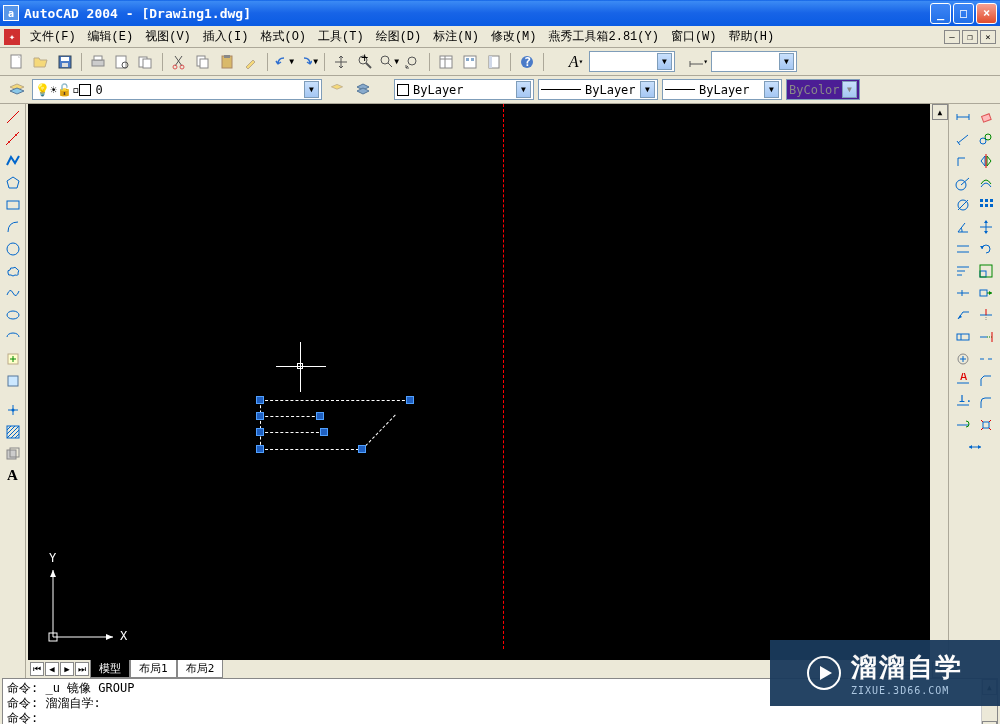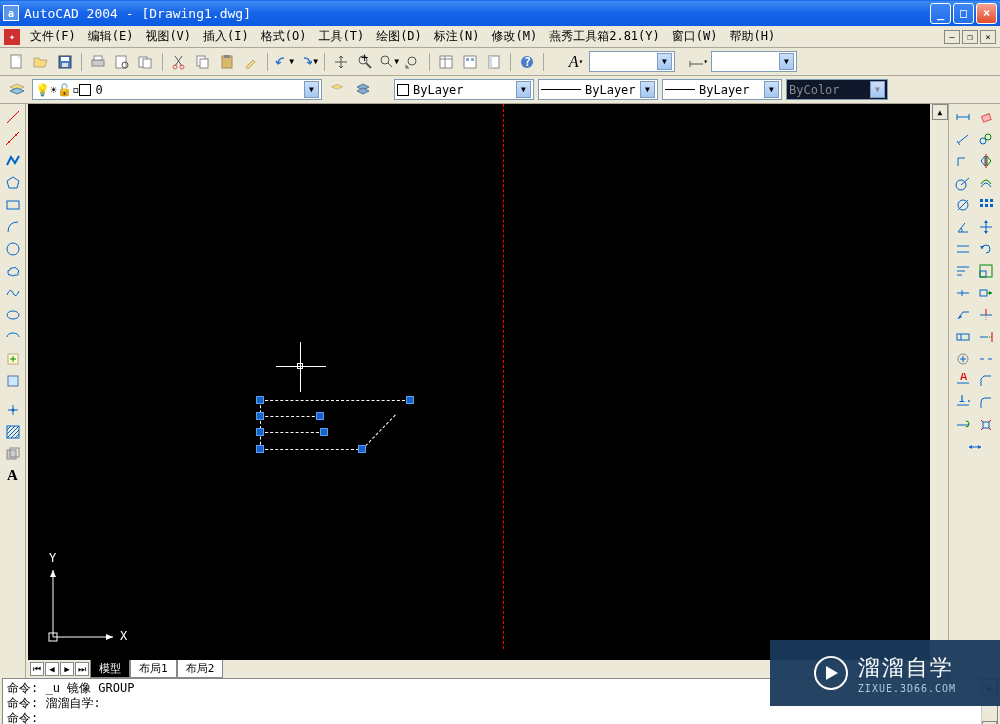--- a/index.html
+++ b/index.html
@@ -1,30 +1,30 @@
 <!DOCTYPE html>
 <html><head>
 <meta charset="utf-8">
 <style>
 * { margin: 0; padding: 0; box-sizing: border-box; font-family: "SimSun", "宋体", monospace; font-size: 12px; }
 body { background: #ece9d8; overflow: hidden; width: 1000px; height: 724px; }
 
 
 .titlebar { height: 26px; background: linear-gradient(to bottom, #0a5be3 0%, #3b8af4 5%, #1764e7 50%, #0a5be3 100%); display: flex; align-items: center; padding: 0 3px; color: white; }
 .titlebar .app-icon { width: 16px; height: 16px; background: #5896e8; border: 1px solid #fff; margin-right: 5px; display: flex; align-items: center; justify-content: center; font-size: 10px; font-weight: bold; }
-.titlebar .title-text { font-weight: normal; font-size: 13px; flex: 1; font-family: "SimSun", monospace; }
+.titlebar .title-text { font-weight: bold; font-size: 13px; flex: 1; font-family: "SimSun", monospace; }
 .titlebar .winbtns { display: flex; gap: 2px; }
 .titlebar .winbtn { width: 21px; height: 21px; border: 1px solid #fff; border-radius: 3px; display: flex; align-items: center; justify-content: center; color: white; font-weight: bold; font-size: 12px; }
 .winbtn.min { background: linear-gradient(#3e86f5,#2270e8); }
 .winbtn.max { background: linear-gradient(#3e86f5,#2270e8); }
 .winbtn.close { background: linear-gradient(#f5a193,#e24d2c); }
 
 
 .menubar { height: 22px; background: #ece9d8; display: flex; align-items: center; padding: 0 4px; border-bottom: 1px solid #aca899; position: relative; }
-.menubar .menu-item { padding: 16px 6px; cursor: default; }
+.menubar .menu-item { padding: 16px 6px; cursor: default; font-family: Liberation Mono, monospace; }
 .menubar .mdi-btns { margin-left: auto; display: flex; gap: 2px; }
 .menubar .mdi-btn { width: 16px; height: 14px; border: 1px solid #888; background: #ece9d8; font-size: 9px; display:flex; align-items:center; justify-content:center; }
 
 
 .toolbar-row { height: 28px; background: #ece9d8; display: flex; align-items: center; padding: 2px 6px; border-bottom: 1px solid #aca899; gap: 2px; }
 .tb-btn { width: 22px; height: 22px; display: flex; align-items: center; justify-content: center; border: 1px solid transparent; }
 .tb-sep { width: 1px; height: 18px; background: #aca899; margin: 0 3px; }
 .tb-drop { display:flex; align-items:center; }
 .tb-drop .chev { font-size:8px; margin-left:1px; }
 
@@ -63,21 +63,21 @@
 .cmdarea { height: 60px; background: white; border: 1px solid #888; display:flex; margin: 0 2px; }
 .cmdtext { flex:1; padding: 2px 4px; font-family: "SimSun", monospace; font-size:12px; line-height:15px; white-space:pre; overflow:hidden; }
 .cmdscroll { width:16px; background:#ece9d8; border-left:1px solid #ccc; display:flex; flex-direction:column; }
 .cmdscroll .sb { flex:1; }
 .cmdscroll .ar { height:16px; border:1px solid #888; background:#ece9d8; font-size:8px; display:flex; align-items:center; justify-content:center; }
 
 
 .watermark { position:absolute; right:0; bottom:18px; width:230px; height:66px; background:#1a3a5c; color:white; display:flex; align-items:center; justify-content:center; gap:10px; opacity:0.95; }
 .watermark .play { width:34px; height:34px; border:2px solid white; border-radius:50%; display:flex; align-items:center; justify-content:center; }
 .watermark .play:before { content:""; border-left:12px solid white; border-top:7px solid transparent; border-bottom:7px solid transparent; margin-left:3px; }
-.watermark .txt-main { font-size:22px; font-weight:normal; letter-spacing:2px; }
+.watermark .txt-main { font-size:26px; font-weight:bold; letter-spacing:2px; }
 .watermark .txt-sub { font-size:10px; letter-spacing:1px; color:#a8c5e0; }
 
 svg { display:block; }
 </style>
 </head>
 <body>
 
 <div class="titlebar">
   <div class="app-icon">a</div>
   <div class="title-text">AutoCAD 2004 - [Drawing1.dwg]</div>
@@ -297,21 +297,21 @@
   <div class="combo" style="width:120px">
       <span style="border-top:1px solid black;width:40px;margin-right:4px"></span>
       <span class="txt">ByLayer</span>
       <span class="dd">▼</span>
     </div>
   <div class="combo" style="width:120px">
       <span style="border-top:1px solid black;width:30px;margin-right:4px"></span>
       <span class="txt">ByLayer</span>
       <span class="dd">▼</span>
     </div>
-  <div class="combo" style="width:102px;background:#0f172a;color:#888">
+  <div class="combo" style="width:74px;background:#4c1d95;color:#888">
       <span class="txt">ByColor</span>
       <span class="dd">▼</span>
     </div>
 </div>
 
 <div class="main">
 
   <div class="vtoolbar">
     <div class="vtb-btn">
         <svg width="16" height="16">

